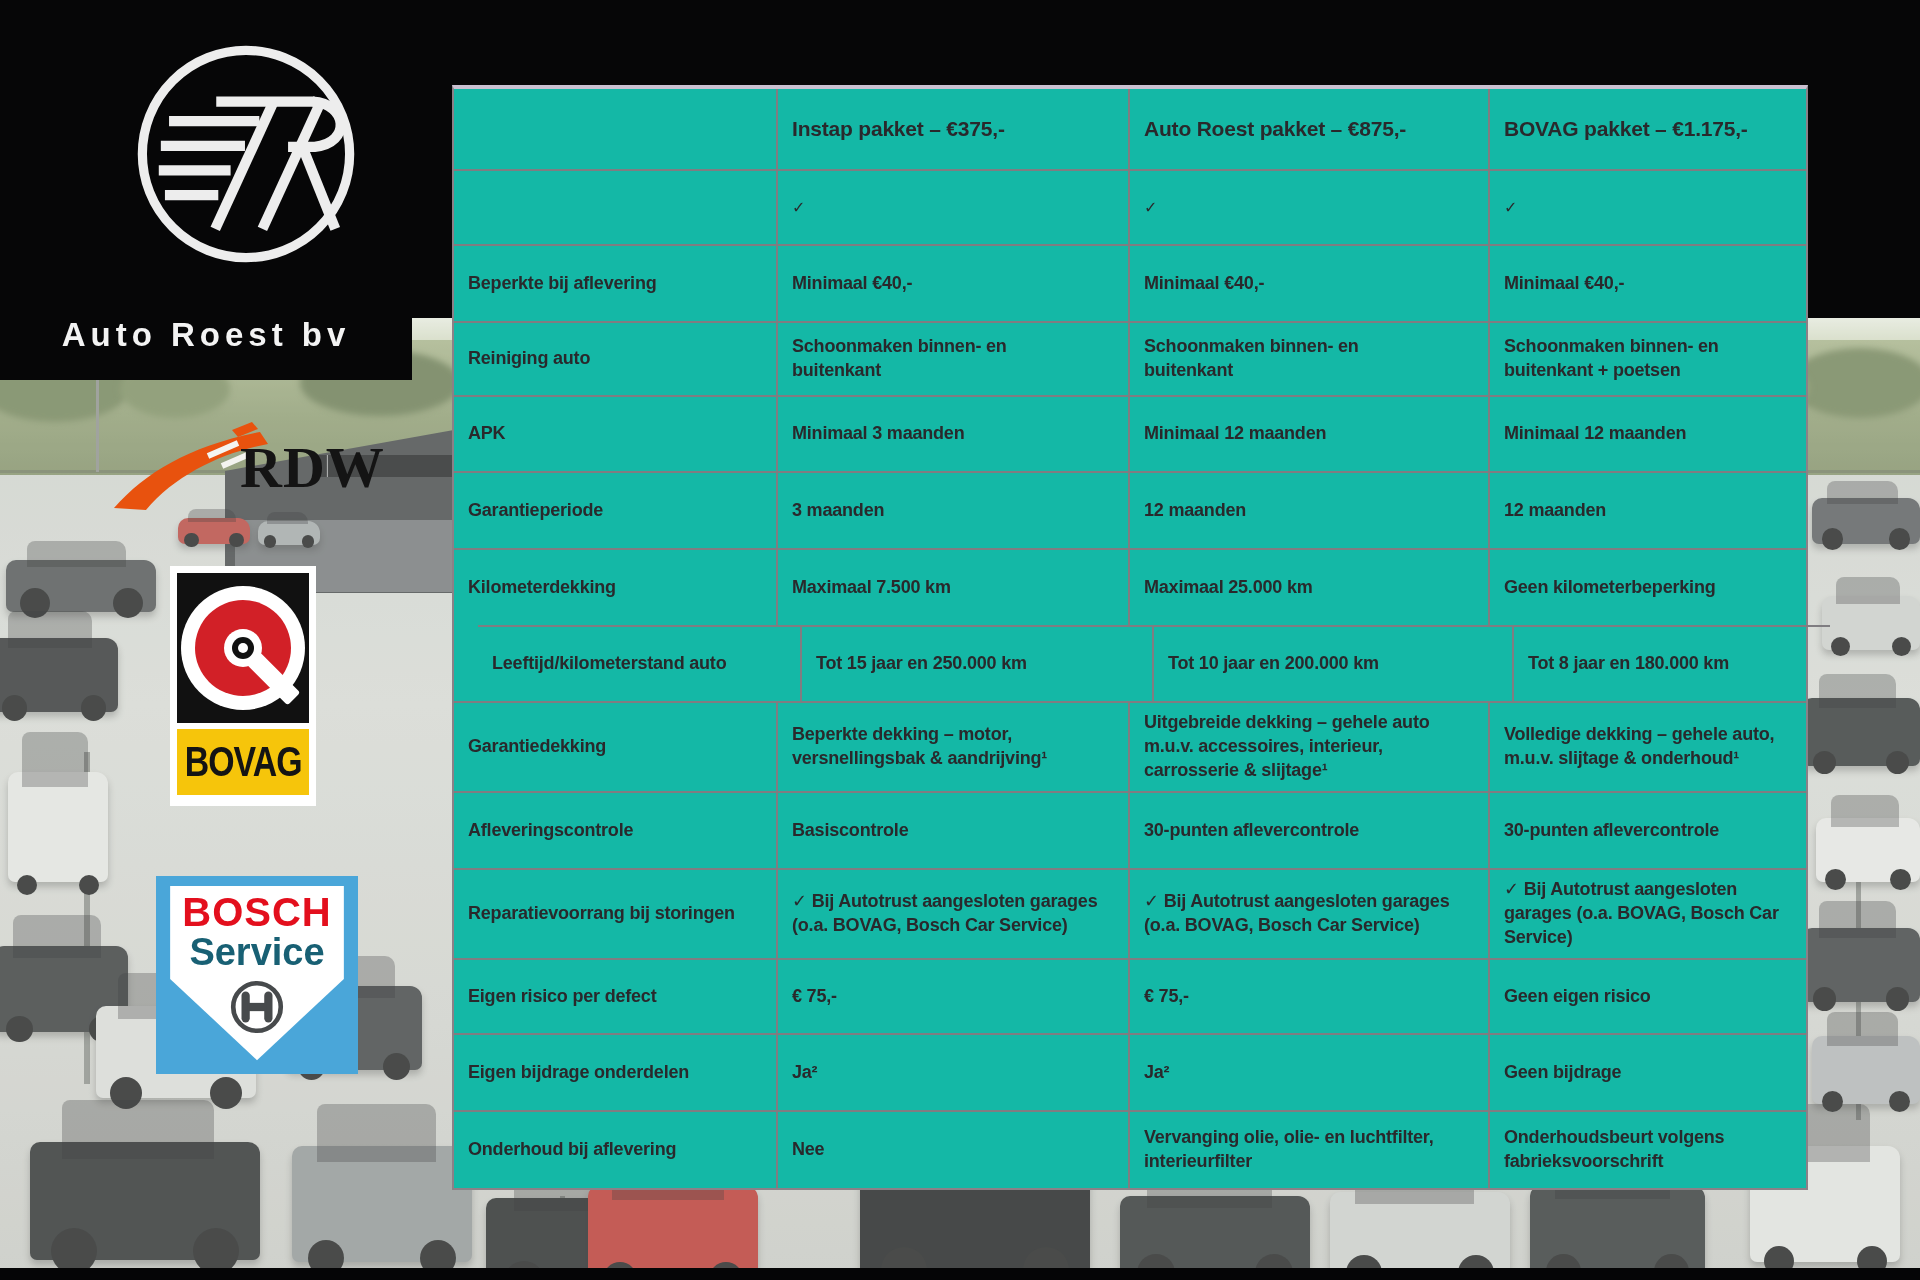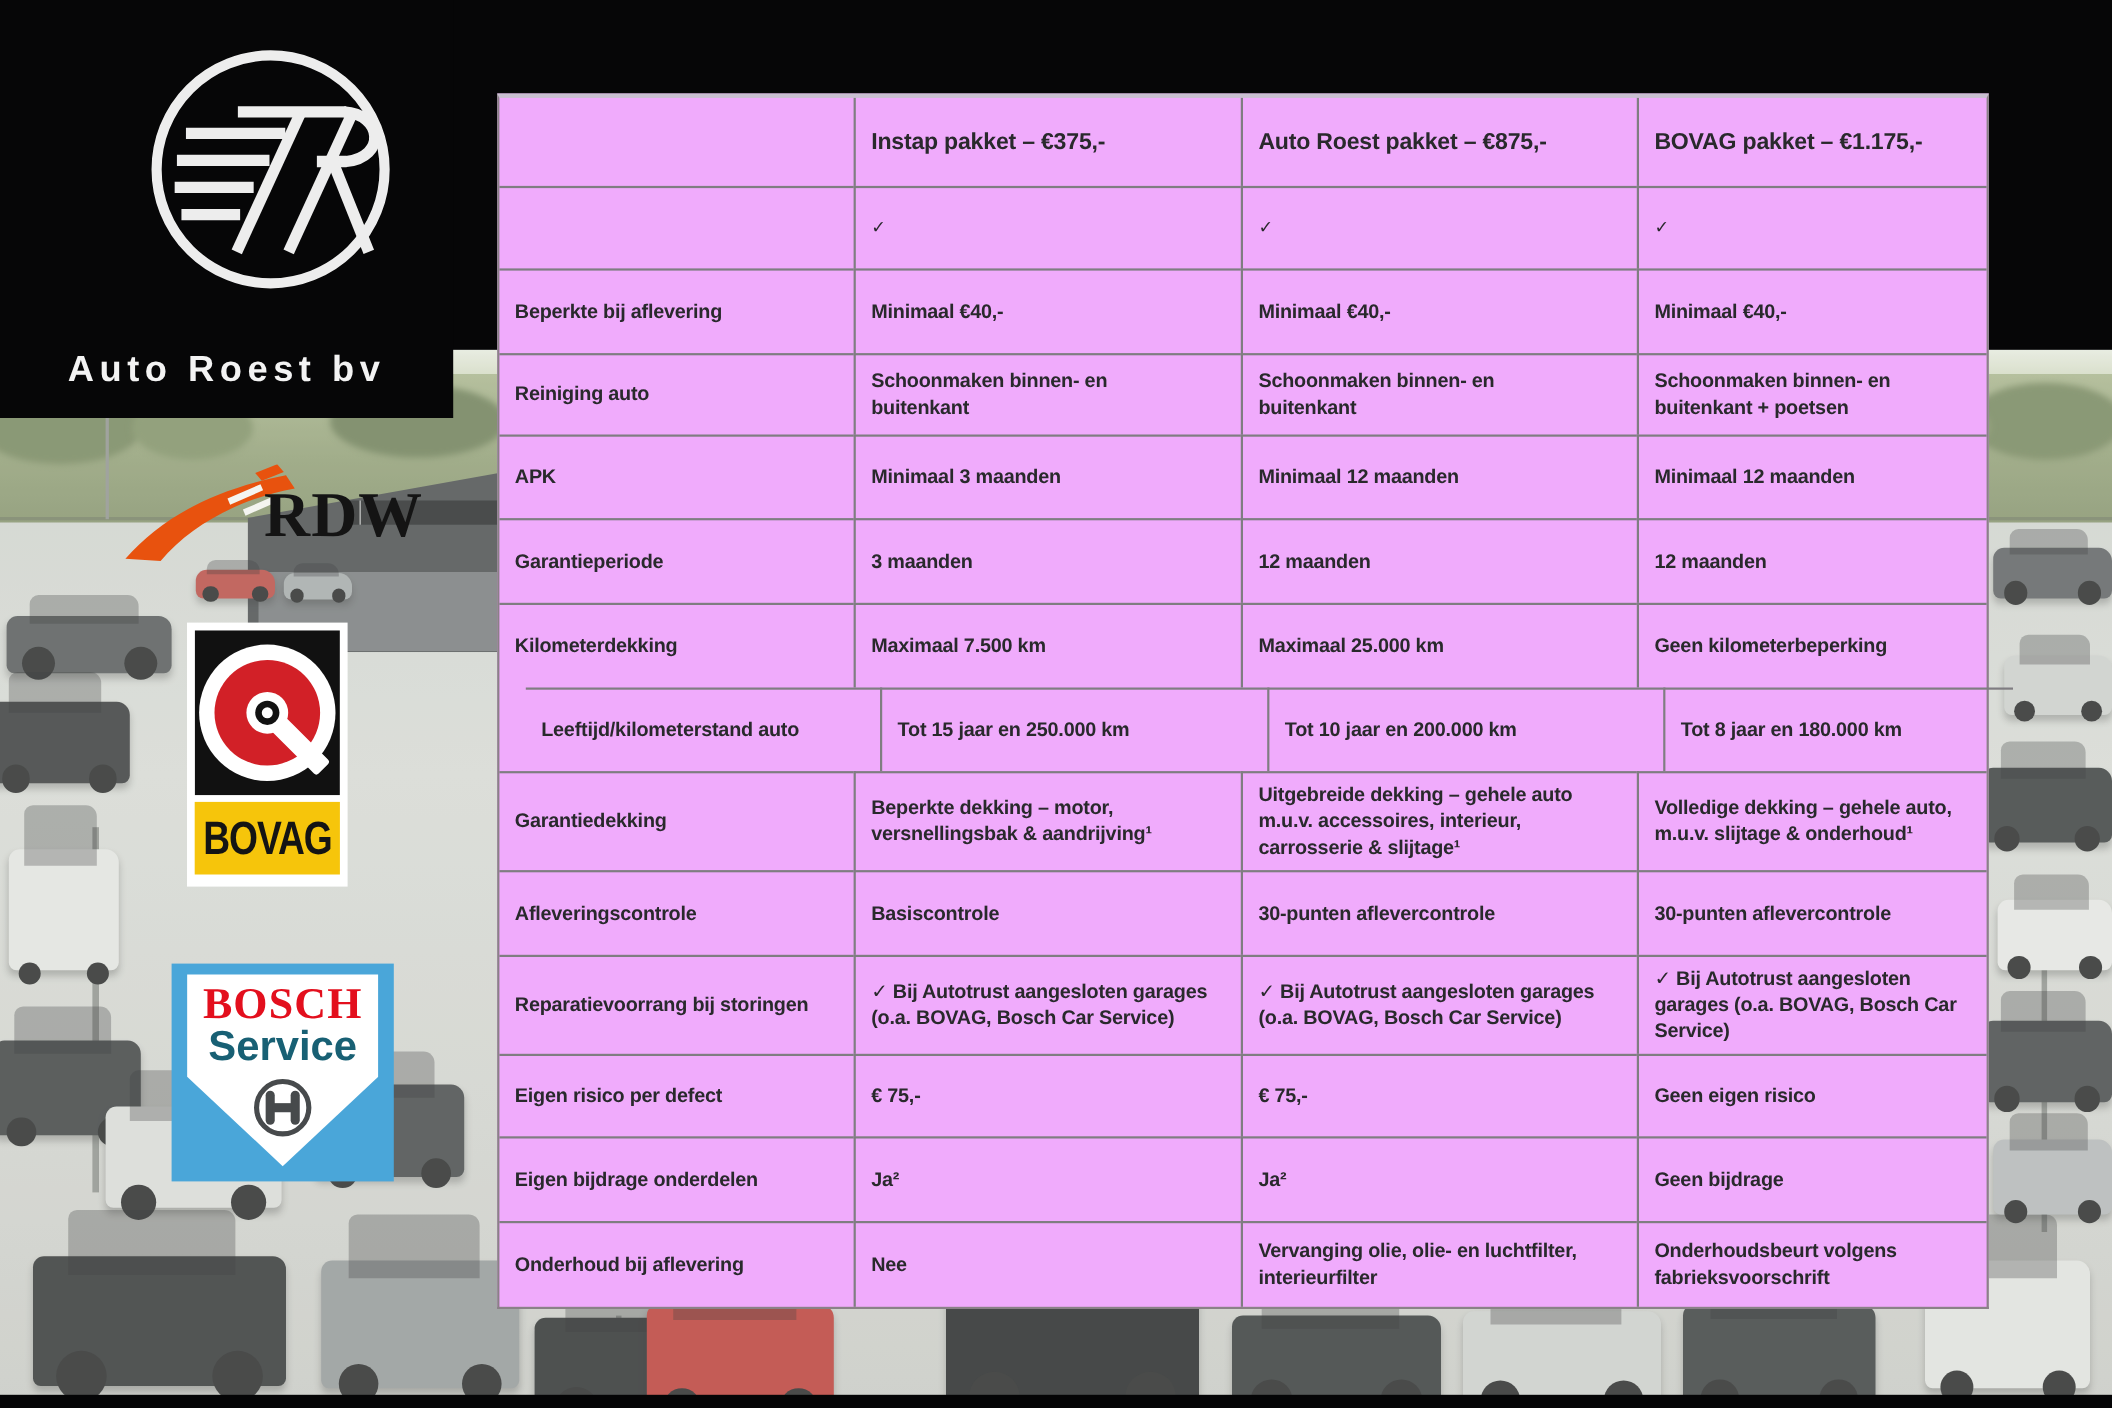--- a/index.html
+++ b/index.html
@@ -46,26 +46,26 @@
   .bovag{position:absolute;left:170px;top:566px;width:146px;height:240px;background:#fff;padding:0;}
   .bovag svg{display:block;margin:7px auto 0 auto;}
   .bovag-band{margin:6px 7px 7px 7px;height:66px;background:#f6c50b;display:flex;align-items:center;justify-content:center;}
   .bovag-text{font-size:36px;font-weight:800;color:#141414;transform:scaleX(.94) scaleY(1.18);letter-spacing:-1px;}
 
   
   .bosch{position:absolute;left:156px;top:876px;width:202px;height:198px;background:#4aa6d9;}
   .bosch-pent{position:absolute;left:0;top:0;right:0;bottom:0;background:#fff;
               clip-path:polygon(7% 5%,93% 5%,93% 52%,50% 93%,7% 52%);
               display:flex;flex-direction:column;align-items:center;}
-  .bosch-word{margin-top:16px;font-size:40px;font-weight:800;color:#e30f1d;letter-spacing:1px;line-height:1;font-family:Liberation Serif, serif;}
+  .bosch-word{margin-top:16px;font-size:40px;font-weight:800;color:#e30f1d;letter-spacing:1px;line-height:1;}
   .bosch-service{font-size:38px;font-weight:700;color:#186074;line-height:1.1;}
   .armature{margin-top:2px;}
 
   
-  .pkg-table{position:absolute;left:452px;top:85px;width:1356px;background:#f0abfc;
+  .pkg-table{position:absolute;left:452px;top:85px;width:1356px;background:#14b8a6;
              border:2px solid #8a8187;border-top:4px solid #c9c0d0;box-sizing:border-box;}
   .trow{display:grid;grid-template-columns:322px 352px 360px 318px;}
   .cell{display:flex;align-items:center;box-sizing:border-box;
         padding:6px 10px 6px 14px;border-left:2px solid #7f7d81;
         font-weight:700;font-size:18px;line-height:1.32;color:#29292c;
         white-space:pre-line;letter-spacing:-.2px;}
   .cell:first-child{border-left:none;}
   .trow + .trow .cell{border-top:2px solid #7f7d81;}
   .cell-head{font-size:21px;}
   .cell-check{font-size:16px;}

